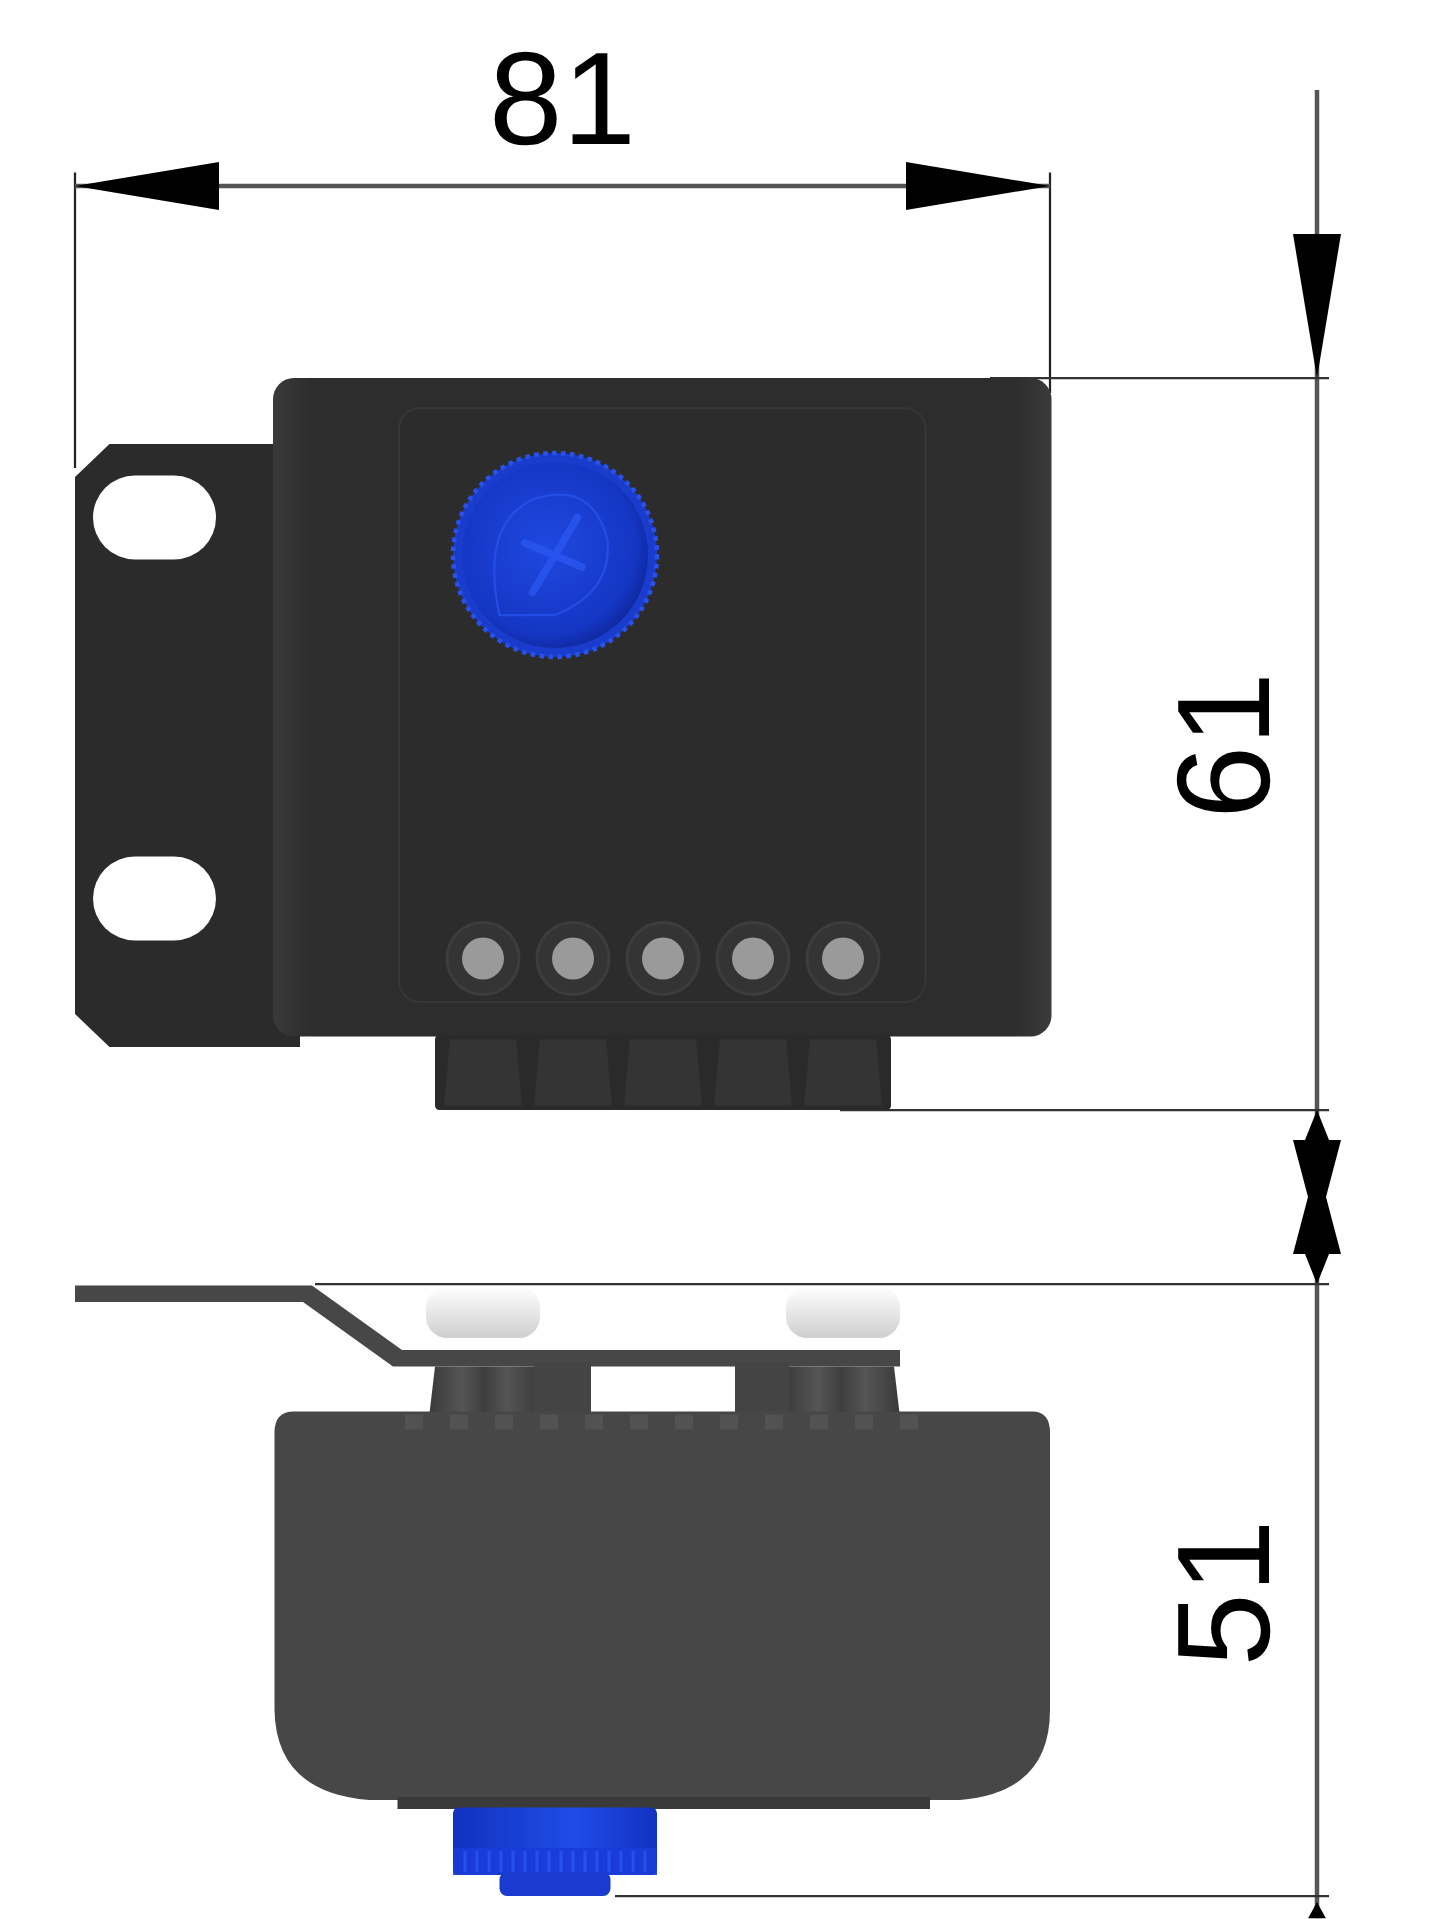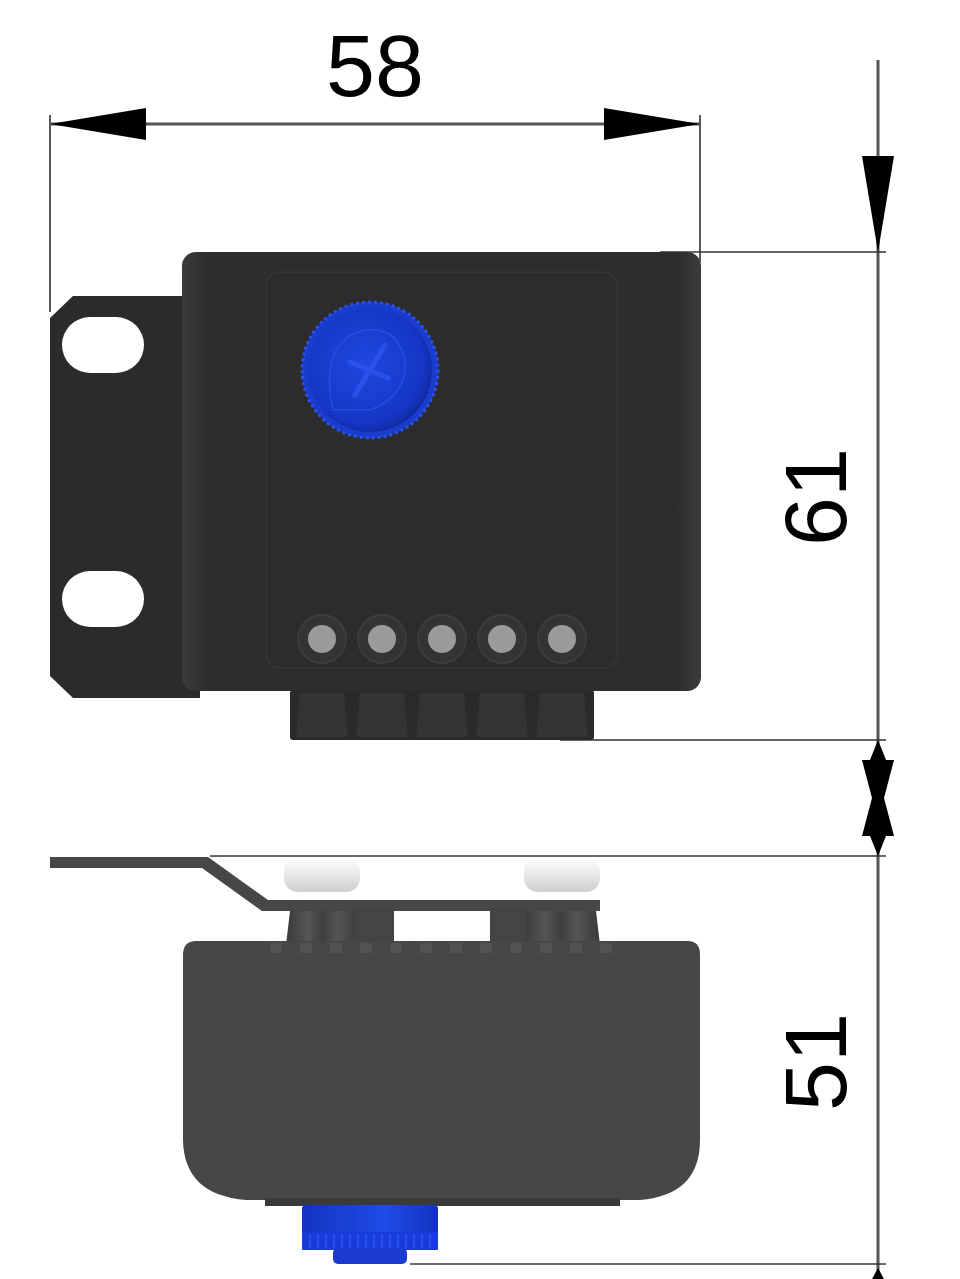--- a/index.html
+++ b/index.html
@@ -172,16 +172,16 @@
           <line x1="406" y1="1234" x2="406" y2="1248"></line>
             <line x1="414" y1="1234" x2="414" y2="1248"></line>
           <line x1="422" y1="1234" x2="422" y2="1248"></line>
             <line x1="430" y1="1234" x2="430" y2="1248"></line>
         </g>
         <rect x="333" y="1248" width="74" height="16" rx="5" fill="#1a3ad0"></rect>
       </g>
     </g>
   </svg>
 
-  <div class="dim-label" id="dim-width">58</div>
+  <div class="dim-label" id="dim-width">81</div>
   <div class="dim-label" id="dim-height-top">61</div>
   <div class="dim-label" id="dim-height-side">51</div>
 </div>
 
 </body></html>

